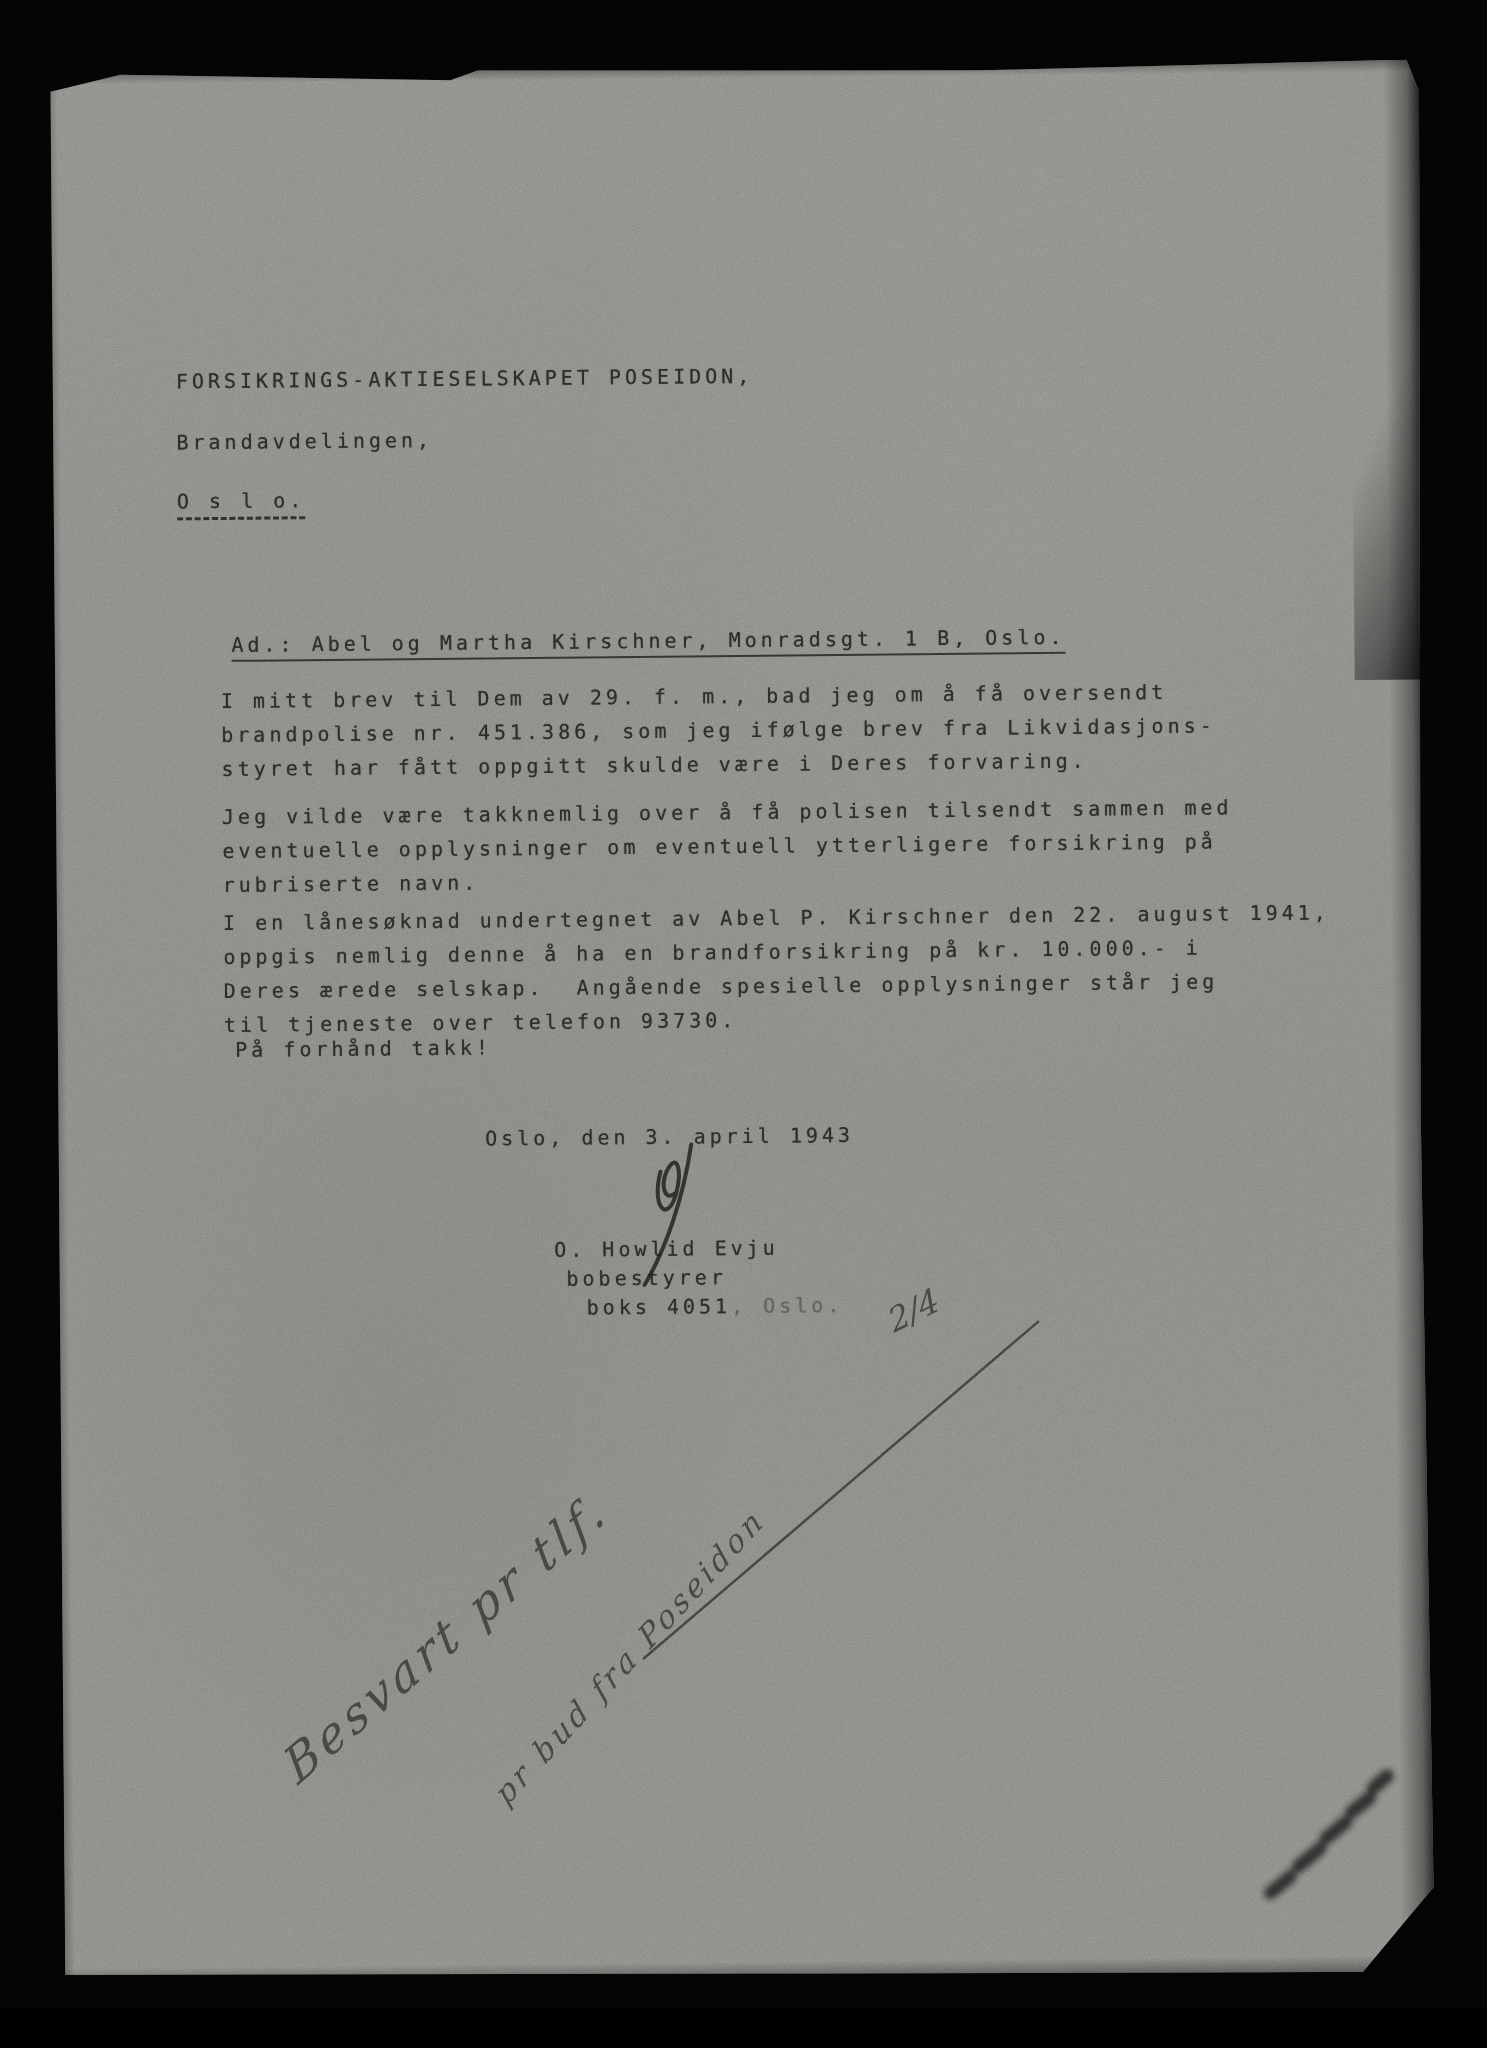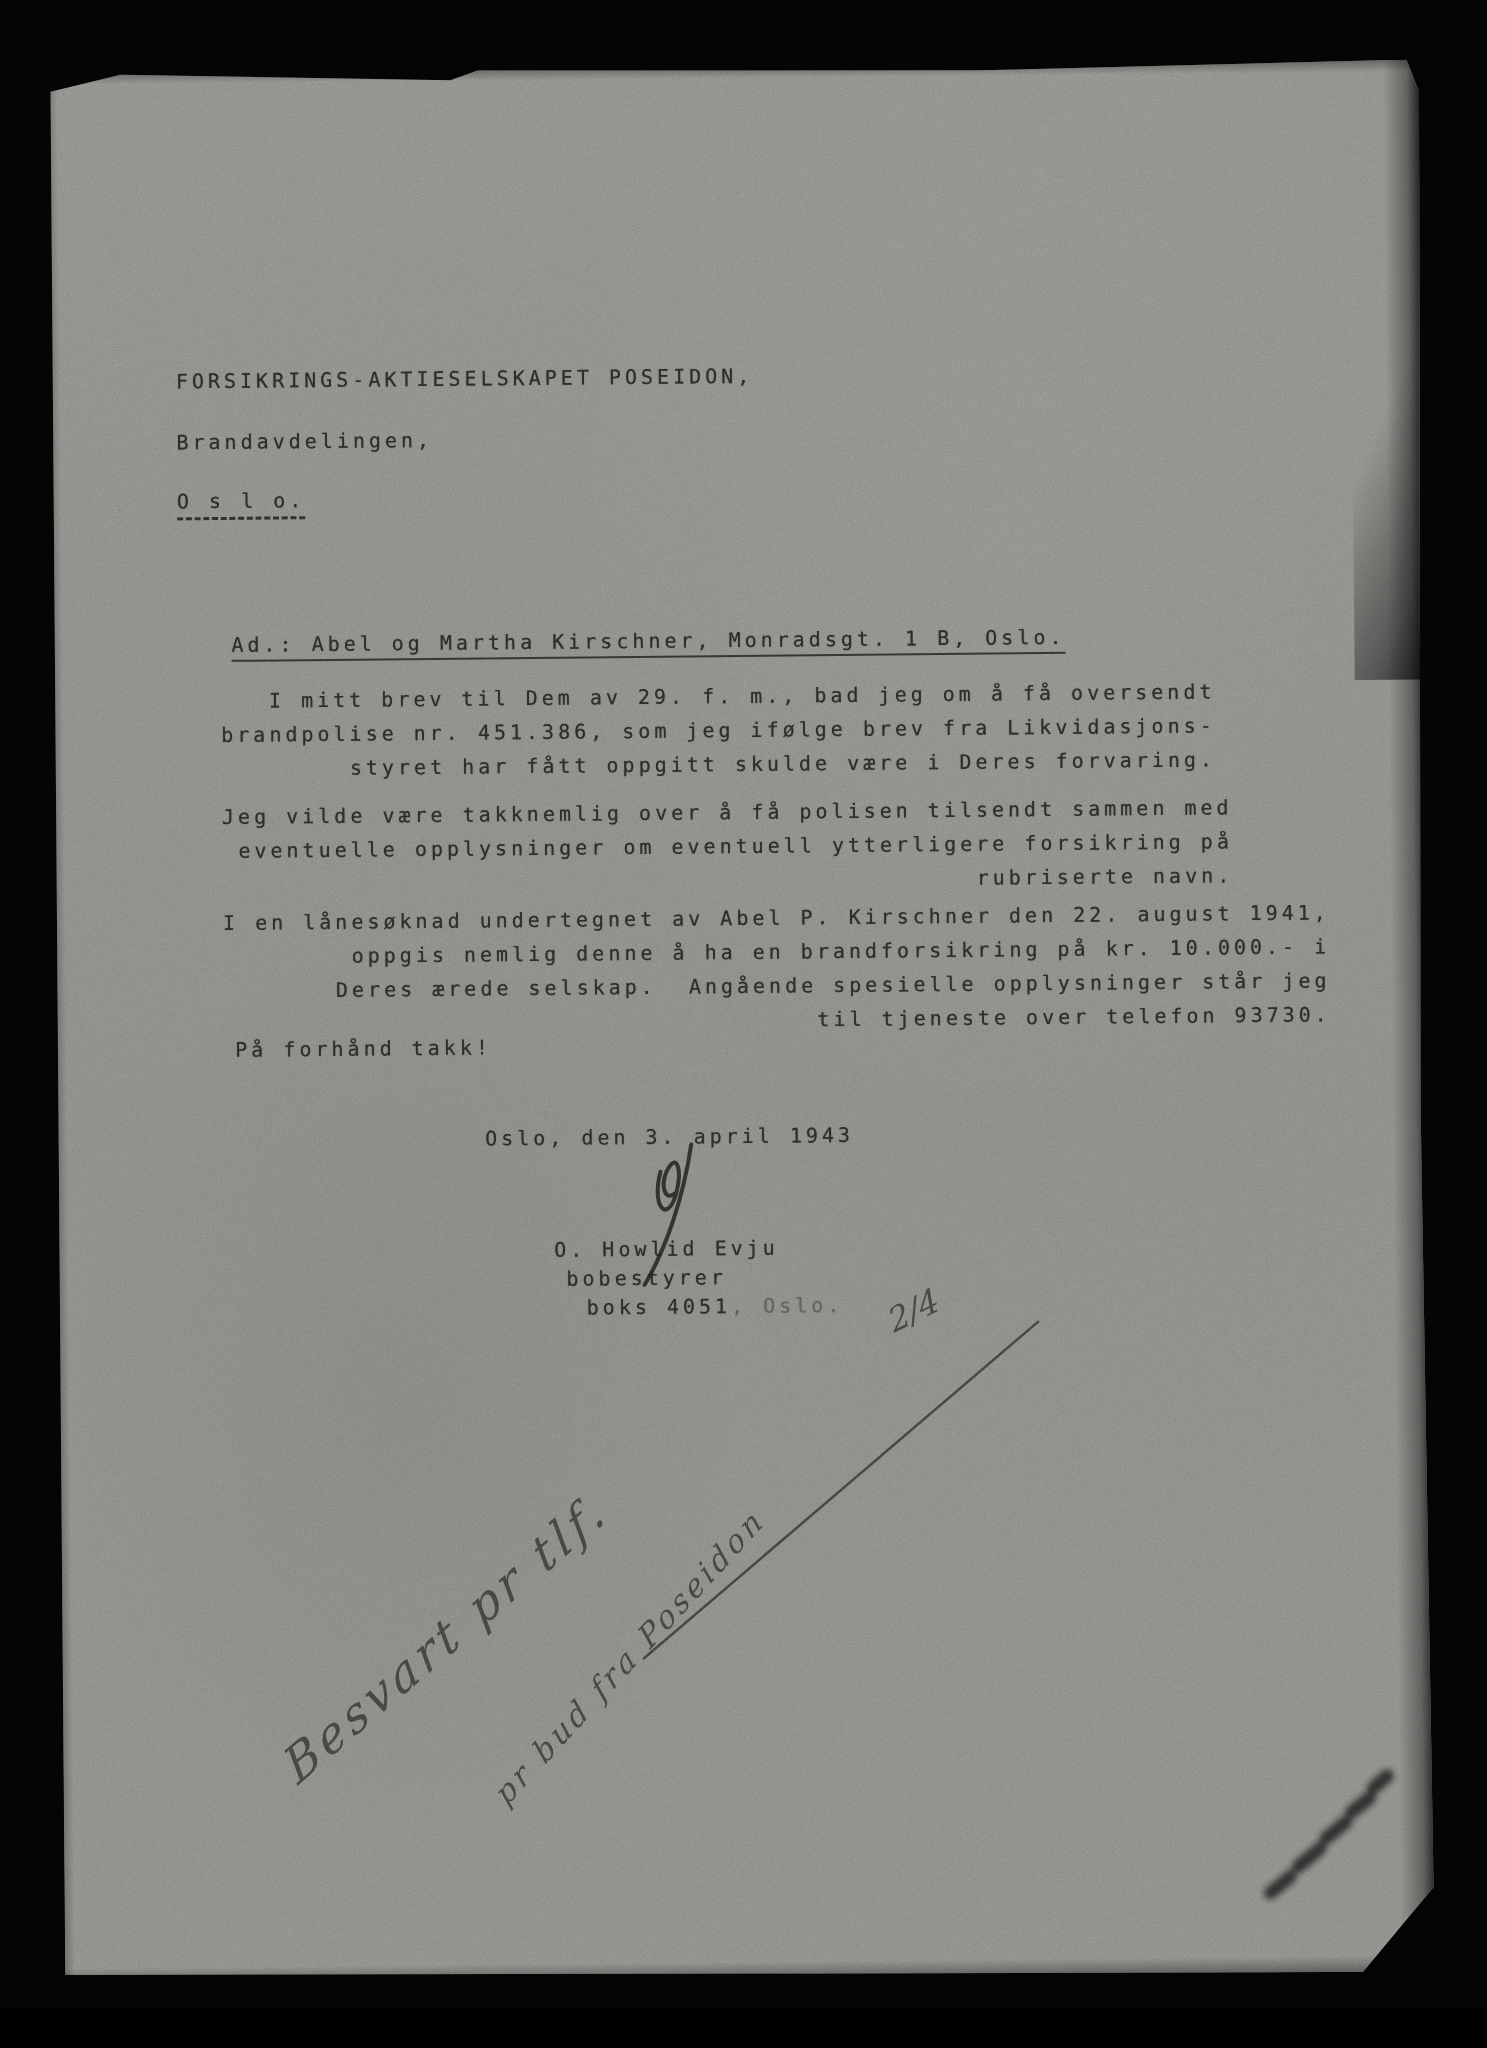--- a/index.html
+++ b/index.html
@@ -1,17 +1,17 @@
 <!DOCTYPE html>
 <html><head>
 <meta charset="utf-8">
 <style>
   html,body{margin:0;padding:0;background:#000;}
   #screenshot{position:relative;width:1487px;height:2008px;background:#050505;overflow:hidden;
-    font-family:"DejaVu Sans Mono",monospace;text-align:right;}
+    font-family:"DejaVu Sans Mono",monospace;}
   
   .paper{position:absolute;left:54px;top:66px;width:1374px;height:1912px;
     transform:rotate(-0.55deg);
     background:
       radial-gradient(ellipse 700px 900px at 70% 25%, rgba(255,255,255,0.05), rgba(0,0,0,0) 70%),
       radial-gradient(ellipse 500px 700px at 25% 70%, rgba(0,0,0,0.04), rgba(0,0,0,0) 70%),
       linear-gradient(to bottom,#b8b7b3,#b3b2ae 55%,#b6b5b1);
     clip-path:polygon(0.4% 1.0%, 5.5% 0.15%, 29.5% 0.6%, 31.5% 0.1%, 68% 0.35%, 99.1% 0%,
                       100% 1.7%, 99.4% 55%, 99.8% 95.6%, 94.6% 100%, 55% 99.8%, 0.15% 99.5%);}
   .edge{position:absolute;pointer-events:none;}

